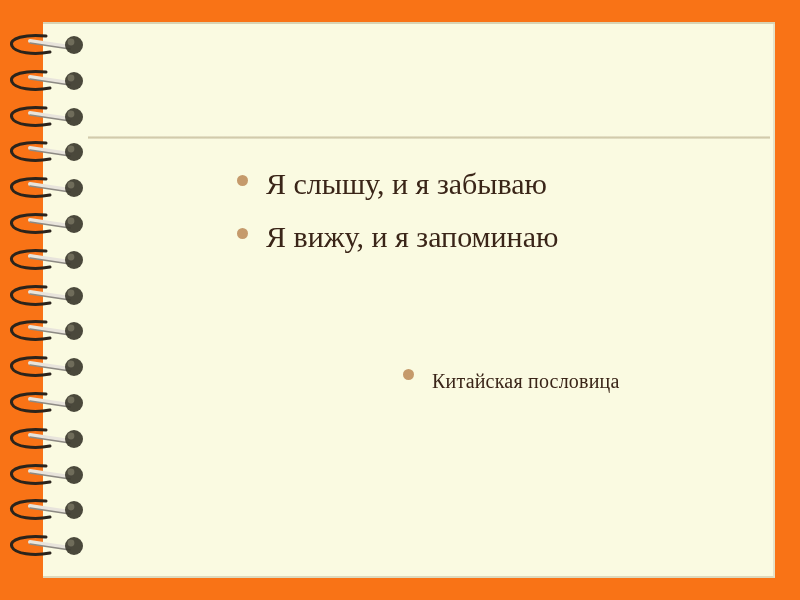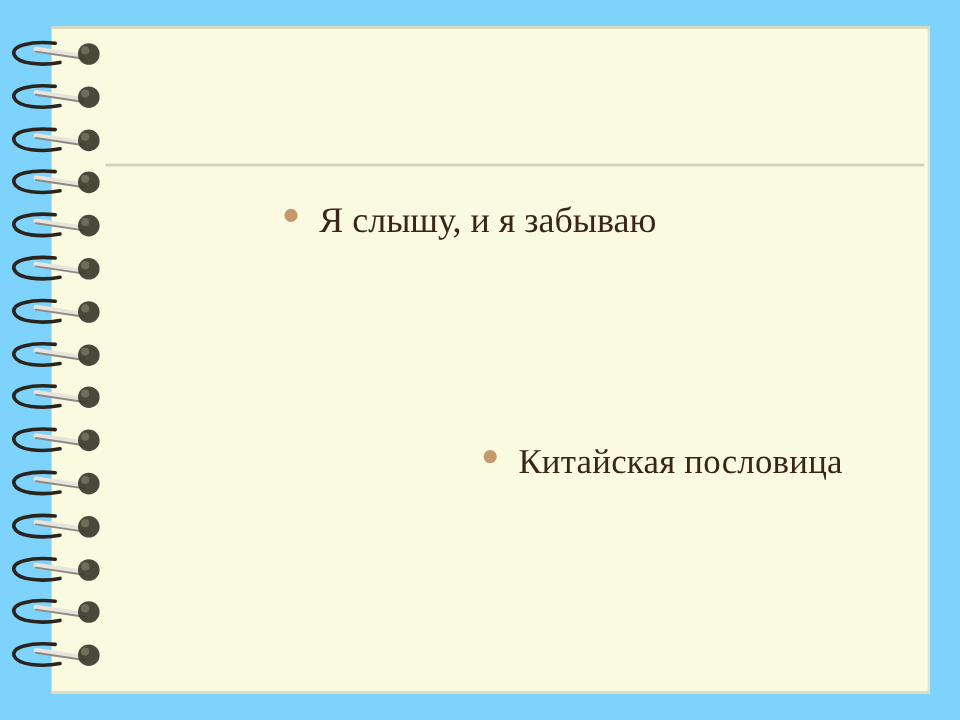--- a/index.html
+++ b/index.html
@@ -11,21 +11,21 @@
     height: 600px;
     overflow: hidden;
     font-family: "Liberation Serif", "DejaVu Serif", serif;
   }
 
   
   #slide {
     position: relative;
     width: 800px;
     height: 600px;
-    background: #7dd3fc;
+    background: #f97316;
   }
 
   
   #paper {
     position: absolute;
     left: 43px;
     top: 22px;
     width: 732px;
     height: 556px;
     background: #fafae1;
@@ -101,21 +101,21 @@
   }
 
   
   #line-1 { left: 237px; top: 169px; }
   #line-2 { left: 237px; top: 222px; }
   #line-3 { left: 243px; top: 275px; }
   #line-4 { left: 403px; top: 371px; }
 
   
   #line-4 .bullet-text {
-    font-size: 29px;
+    font-size: 20px;
     letter-spacing: 0.2px;
   }
 </style>
 </head>
 <body>
 
 <div id="slide">
 
   <div id="paper"></div>
   <div id="paper-top-edge"></div>
@@ -230,20 +230,24 @@
         </svg></div>
     </div>
 
   <div id="content">
 
     <div class="bullet-line" id="line-1">
       <span class="bullet-dot"></span>
       <span class="bullet-text">Я слышу, и я  забываю</span>
     </div>
 
+    <div class="bullet-line" id="line-2">
+      <span class="bullet-dot"></span>
+      <span class="bullet-text">Я вижу, и я запоминаю</span>
+    </div>
 
 
     <div class="bullet-line" id="line-4">
       <span class="bullet-dot"></span>
       <span class="bullet-text">Китайская пословица</span>
     </div>
 
   </div>
 </div>
 

